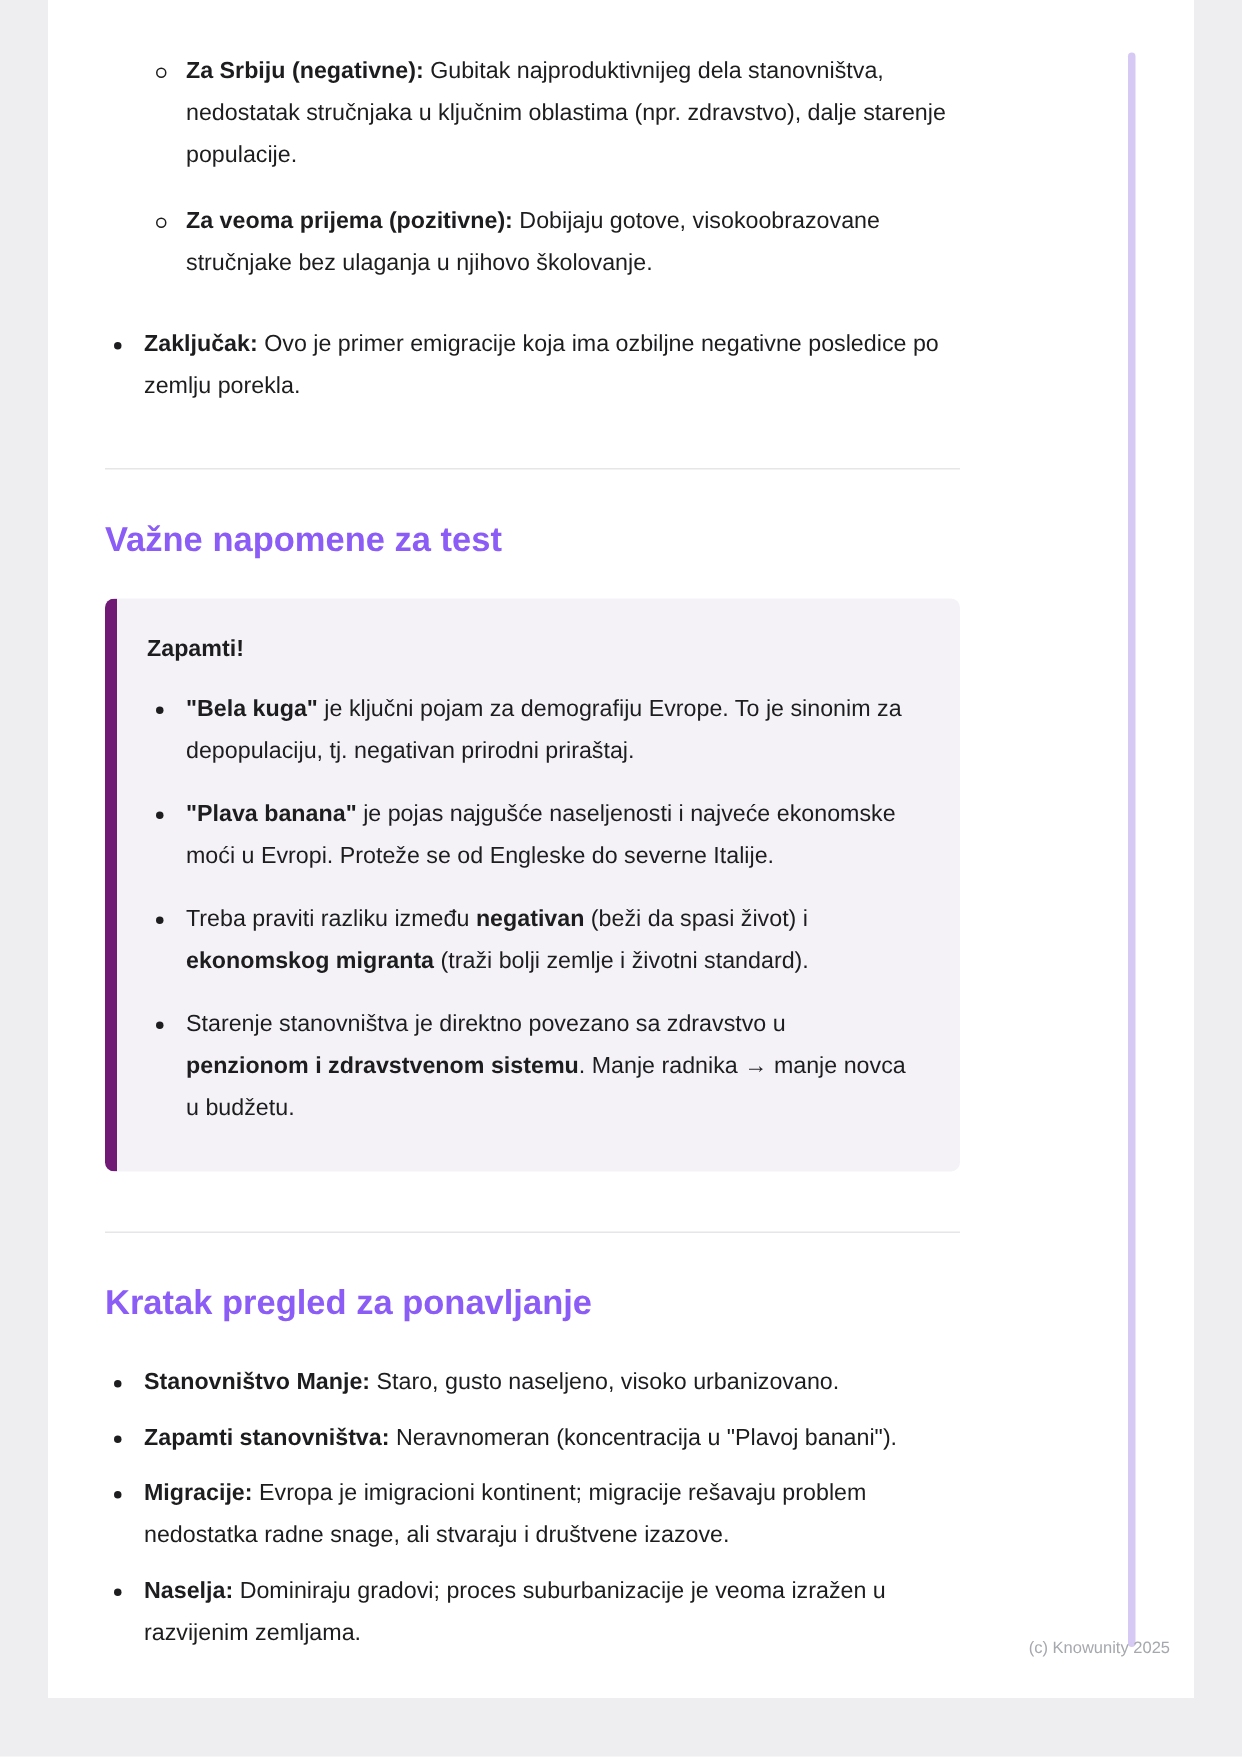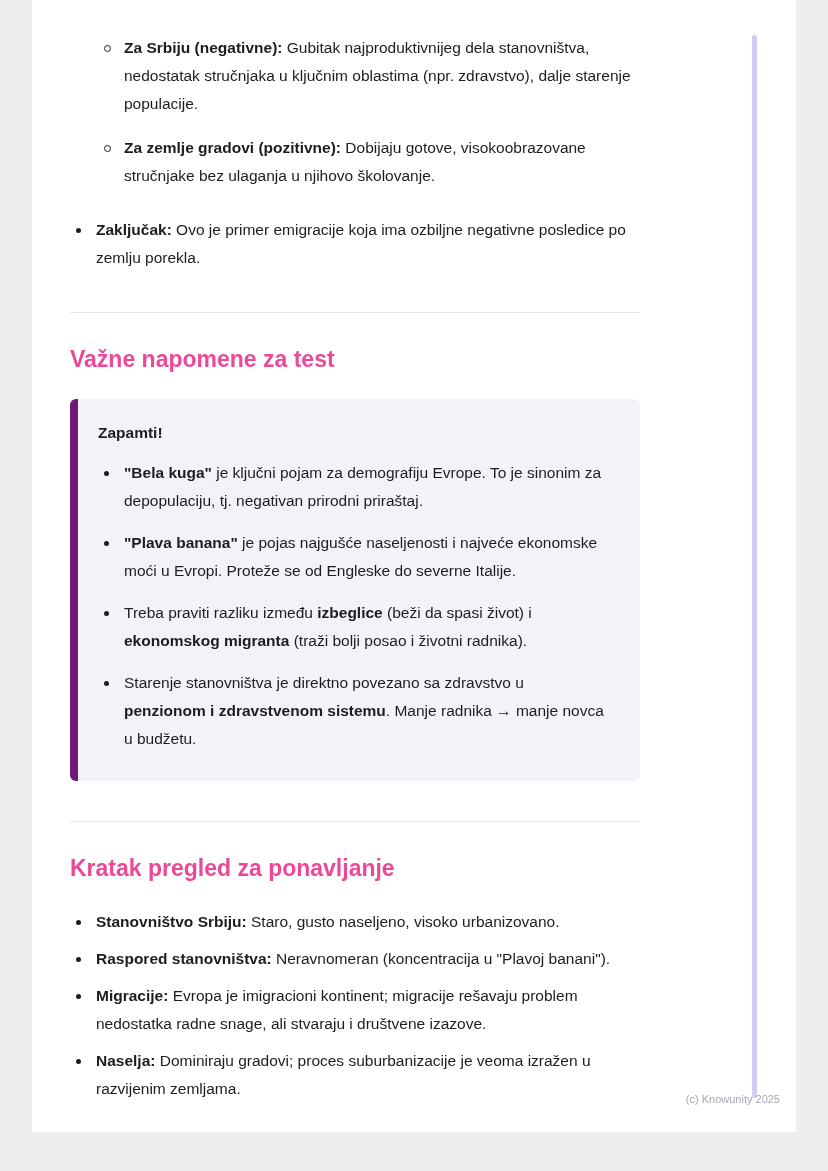--- a/index.html
+++ b/index.html
@@ -47,21 +47,21 @@
   .hr {
     height:1px; background:#e6e6e8;
     margin:40px 0 0 0;
     border:none;
   }
 
   h2.section-heading {
     margin:32px 0 26px 0;
     font-size:23px; line-height:28px;
     font-weight:700;
-    color:#ec4899;
+    color:#8b5cf6;
   }
 
   .callout {
     background:#f4f2f7;
     border-left:8px solid #701a75;
     border-radius:6px;
     padding:20px 36px 14px 20px;
     margin:6px 0 0 0;
   }
   .callout-title { margin:0 0 12px 0; font-weight:700; font-size:15.5px; }
@@ -94,21 +94,21 @@
     <div class="row sub">
       <span class="marker">
           <span class="circle"></span>
         </span>
       <p class="txt"><span class="b">Za Srbiju (negativne):</span><span> Gubitak najproduktivnijeg dela stanovništva, nedostatak stručnjaka u ključnim oblastima (npr. zdravstvo), dalje starenje populacije.</span></p>
     </div>
     <div class="row sub">
       <span class="marker">
           <span class="circle"></span>
         </span>
-      <p class="txt"><span class="b">Za zemlje gradovi (pozitivne):</span><span> Dobijaju gotove, visokoobrazovane stručnjake bez ulaganja u njihovo školovanje.</span></p>
+      <p class="txt"><span class="b">Za veoma prijema (pozitivne):</span><span> Dobijaju gotove, visokoobrazovane stručnjake bez ulaganja u njihovo školovanje.</span></p>
     </div>
 
     <div class="row conclusion-block">
       <span class="marker">
           <span class="dot"></span>
         </span>
       <p class="txt"><span class="b">Zaključak:</span><span> Ovo je primer emigracije koja ima ozbiljne negativne posledice po zemlju porekla.</span></p>
     </div>
 
     <div class="hr"></div>
@@ -129,47 +129,47 @@
         <span class="marker">
             <span class="dot"></span>
           </span>
         <p class="txt"><span class="b">"Plava banana"</span><span> je pojas najgušće naseljenosti i najveće ekonomske moći u Evropi. Proteže se od Engleske do severne Italije.</span></p>
       </div>
 
       <div class="row">
         <span class="marker">
             <span class="dot"></span>
           </span>
-        <p class="txt"><span>Treba praviti razliku između </span><span class="b">izbeglice</span><span> (beži da spasi život) i </span><span class="b">ekonomskog migranta</span><span> (traži bolji posao i životni radnika).</span></p>
+        <p class="txt"><span>Treba praviti razliku između </span><span class="b">negativan</span><span> (beži da spasi život) i </span><span class="b">ekonomskog migranta</span><span> (traži bolji zemlje i životni standard).</span></p>
       </div>
 
       <div class="row">
         <span class="marker">
             <span class="dot"></span>
           </span>
         <p class="txt"><span>Starenje stanovništva je direktno povezano sa zdravstvo u </span><span class="b">penzionom i zdravstvenom sistemu</span><span>. Manje radnika → manje novca u budžetu.</span></p>
       </div>
     </div>
 
     <div class="hr"></div>
 
     <h2 class="section-heading">Kratak pregled za ponavljanje</h2>
 
     <div class="review-list">
       <div class="row">
         <span class="marker">
             <span class="dot"></span>
           </span>
-        <p class="txt"><span class="b">Stanovništvo Srbiju:</span><span> Staro, gusto naseljeno, visoko urbanizovano.</span></p>
+        <p class="txt"><span class="b">Stanovništvo Manje:</span><span> Staro, gusto naseljeno, visoko urbanizovano.</span></p>
       </div>
       <div class="row">
         <span class="marker">
             <span class="dot"></span>
           </span>
-        <p class="txt"><span class="b">Raspored stanovništva:</span><span> Neravnomeran (koncentracija u "Plavoj banani").</span></p>
+        <p class="txt"><span class="b">Zapamti stanovništva:</span><span> Neravnomeran (koncentracija u "Plavoj banani").</span></p>
       </div>
       <div class="row">
         <span class="marker">
             <span class="dot"></span>
           </span>
         <p class="txt"><span class="b">Migracije:</span><span> Evropa je imigracioni kontinent; migracije rešavaju problem nedostatka radne snage, ali stvaraju i društvene izazove.</span></p>
       </div>
       <div class="row">
         <span class="marker">
             <span class="dot"></span>

